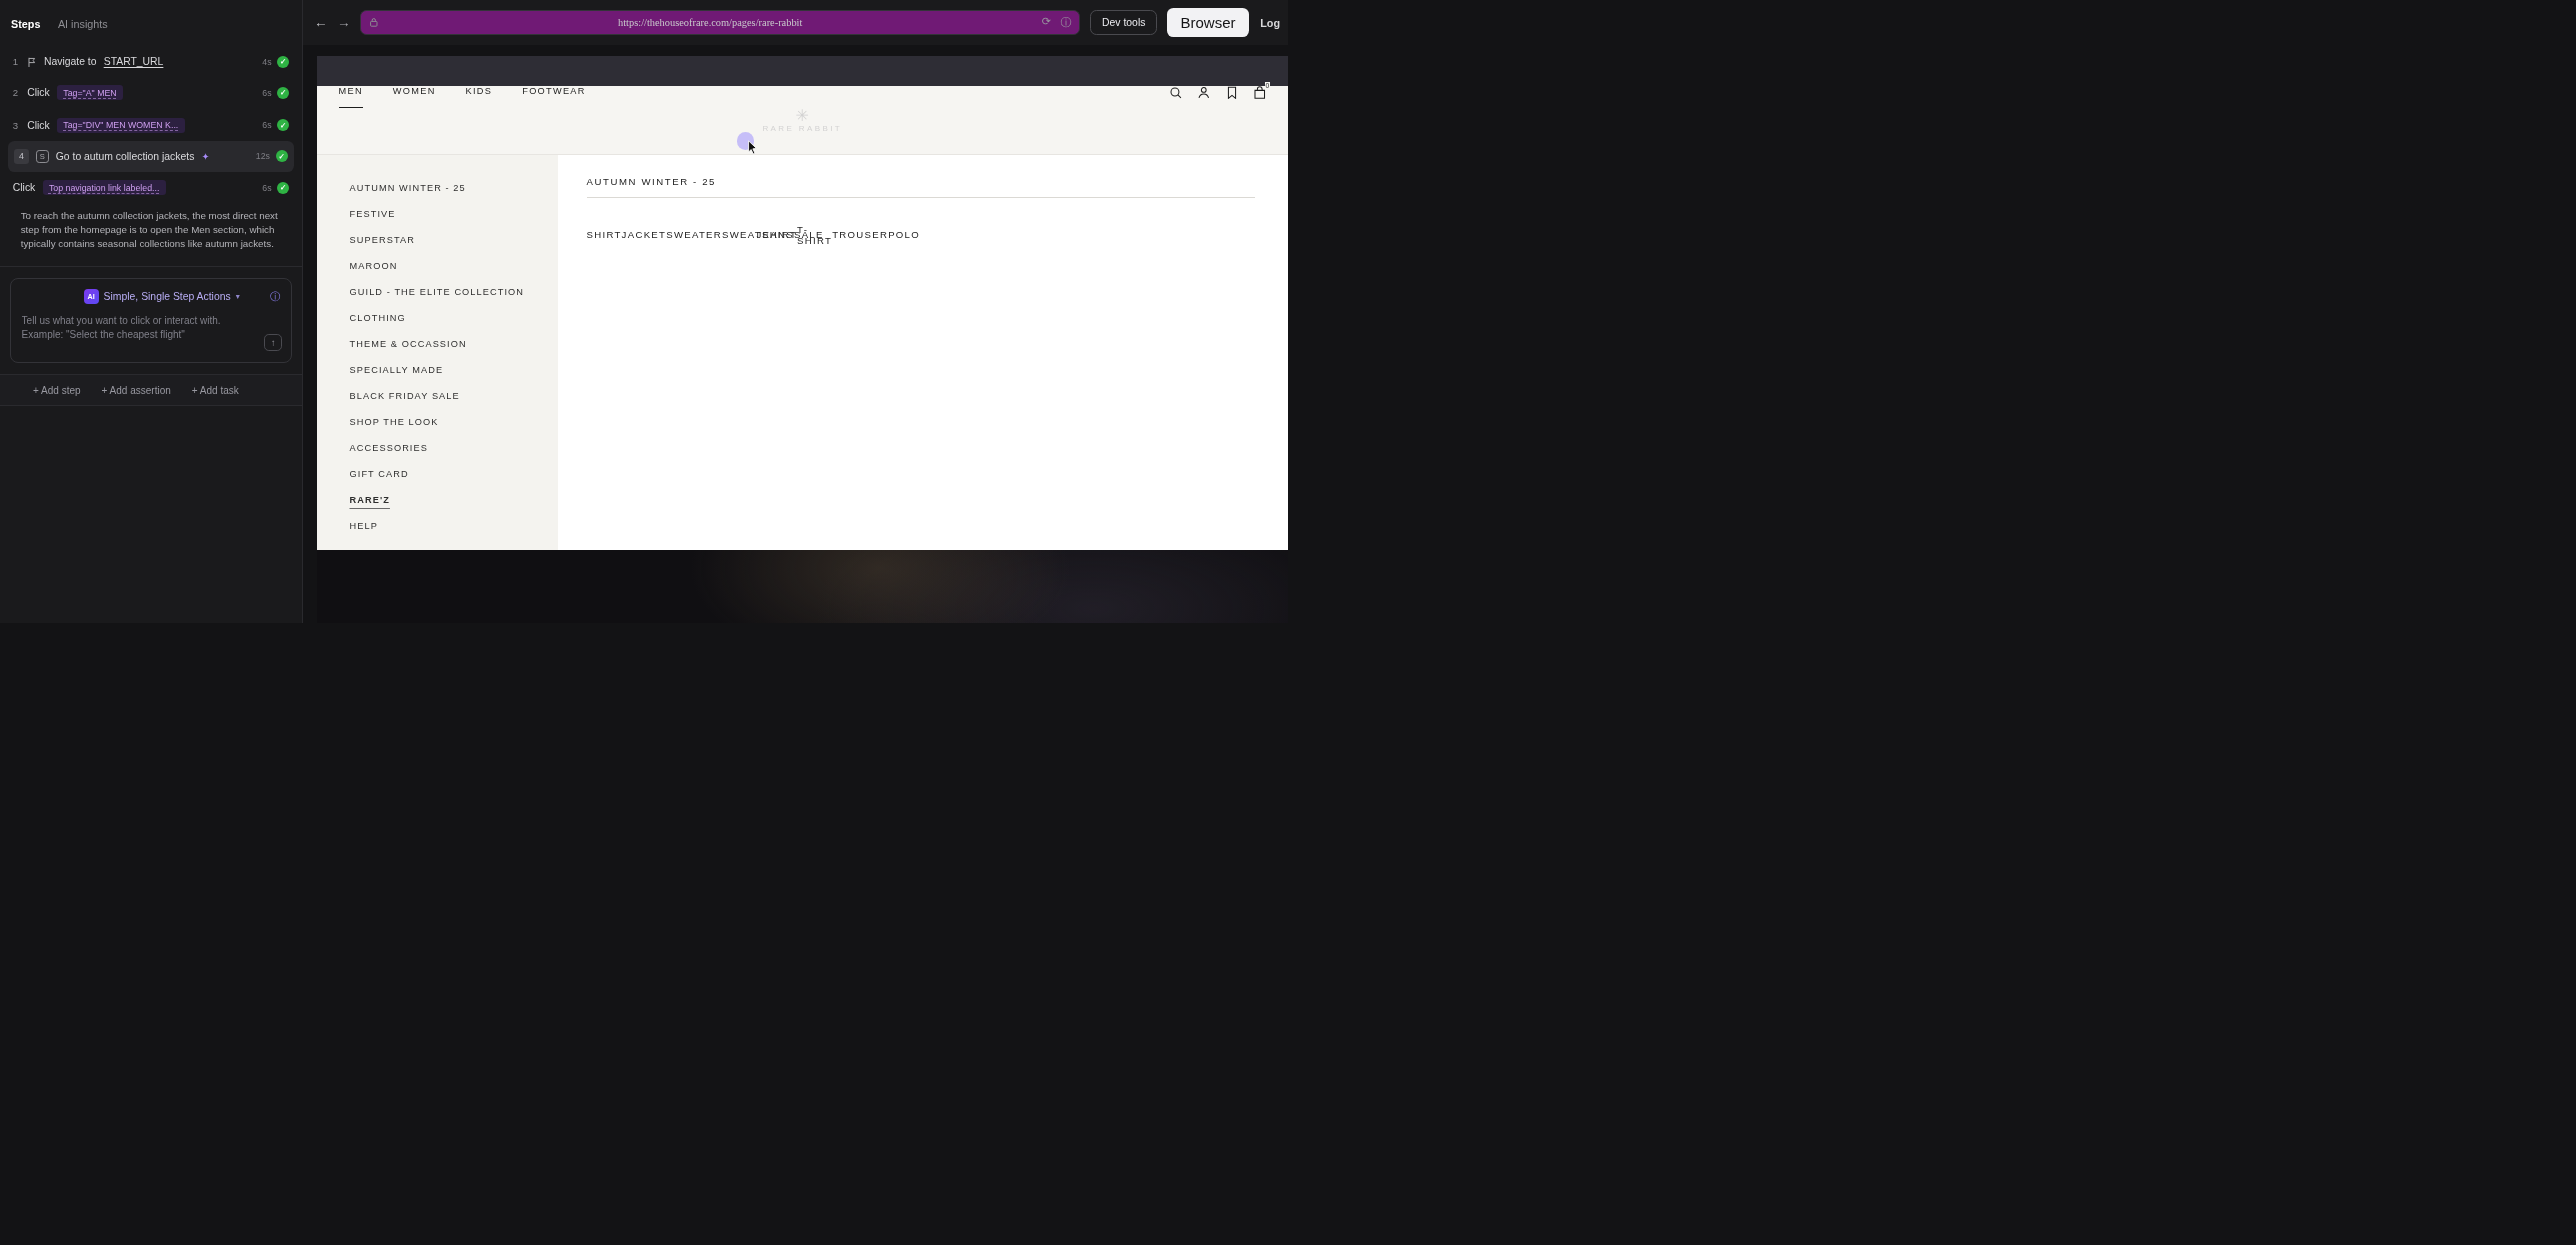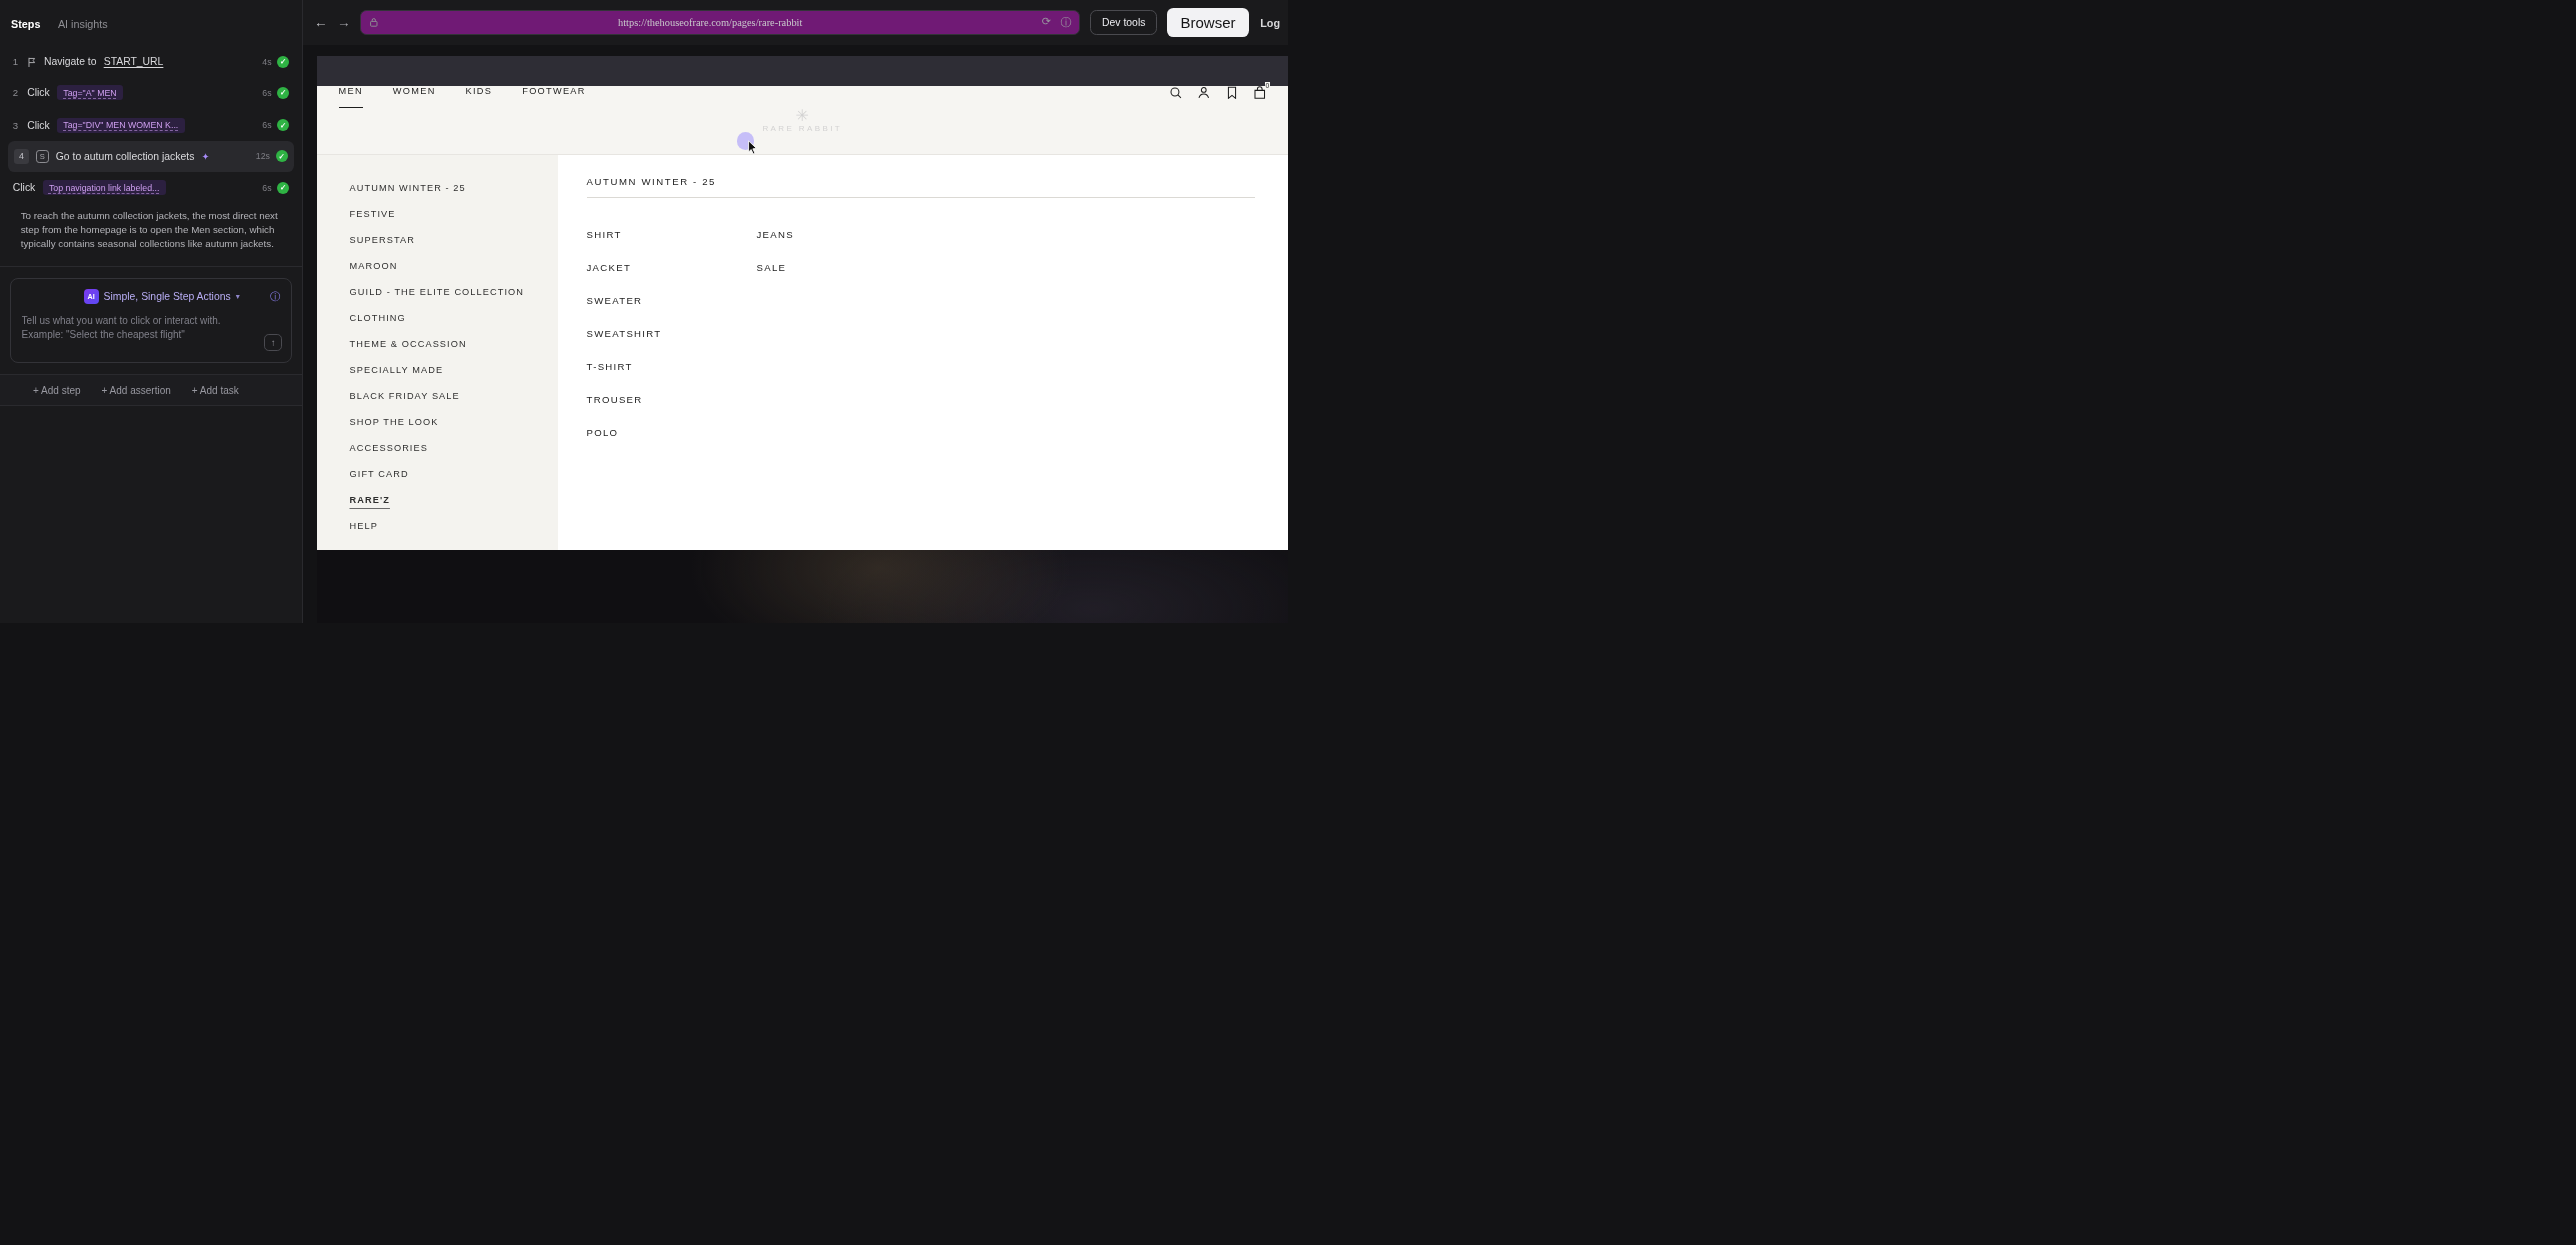--- a/index.html
+++ b/index.html
@@ -161,21 +161,21 @@
   .mega-left { flex:0 0 241px; background:#f4f3ef; padding:20px 0 0 33px; }
   .mitem {
     height:26px; display:flex; align-items:center;
     font-size:9.2px; letter-spacing:1.1px; color:#2e2e2e; cursor:pointer;
   }
   .mitem.underlined { text-decoration:underline; text-underline-offset:4.8px; text-decoration-color:#6b6b6b;font-weight:bold; }
   .mega-right { flex:1; background:#ffffff; padding:21.5px 33px 0 29px; min-width:0; }
   .submenu-title { font-size:9.6px; letter-spacing:1.6px; color:#222; }
   .submenu-rule { border:none; border-top:0.8px solid #dbd9d4; margin:10.4px 0 0; }
   .submenu-cols { display:flex; margin-top:20px; }
-  .subcol { width:170px; display:flex; flex-direction:column; }
+  .subcol { width:170px; display:flex; flex-direction:row; }
   .sitem {
     height:33px; display:flex; align-items:center;
     font-size:9.6px; letter-spacing:1.3px; color:#222; cursor:pointer;
   }
   .hero-bottom {
     flex:1;
     background:
       radial-gradient(ellipse 271px 143px at 58% 25%, rgba(74,62,48,0.55), transparent 70%),
       radial-gradient(ellipse 398px 159px at 80% 80%, rgba(44,40,52,0.6), transparent 70%),
       #100f12;

